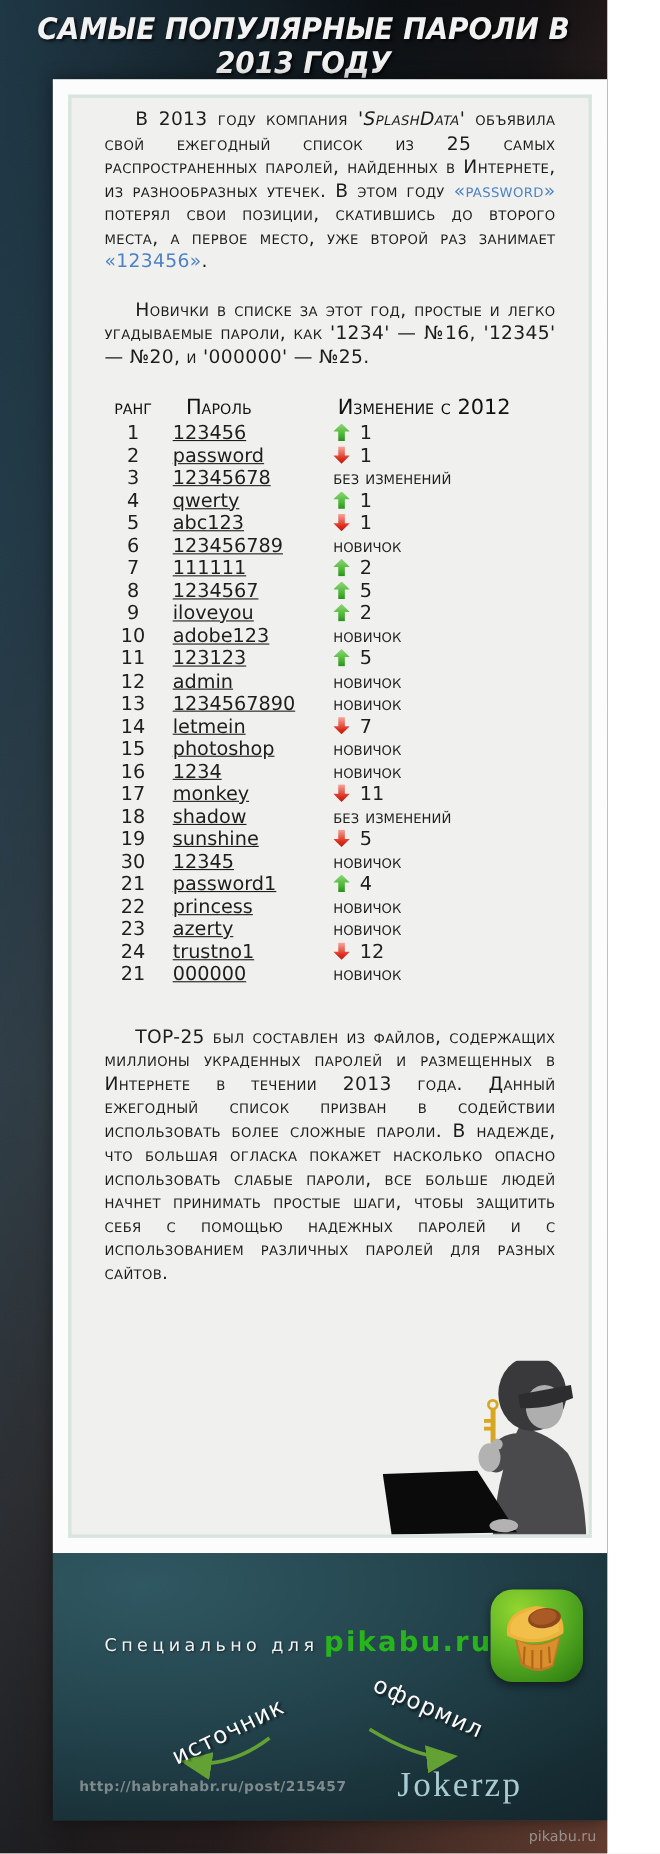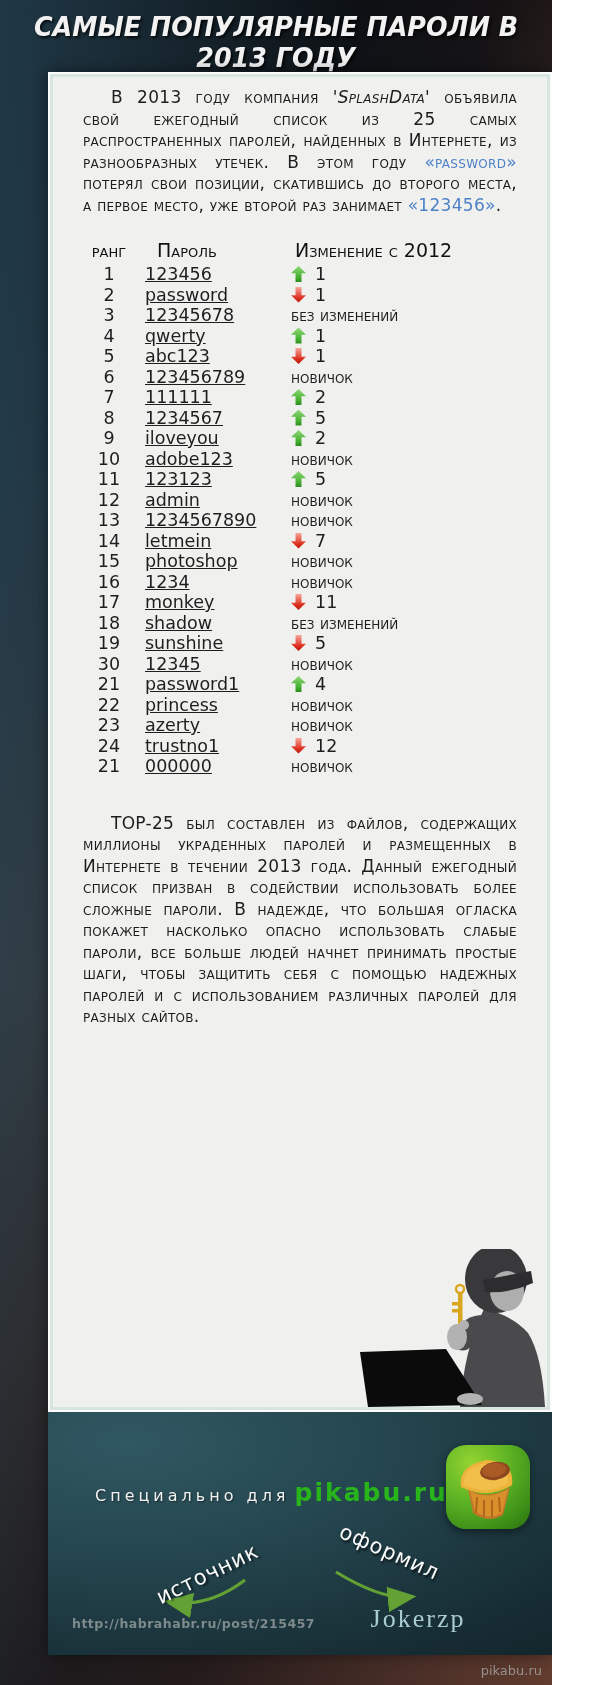--- a/index.html
+++ b/index.html
@@ -25,21 +25,21 @@
     font-size: 27px; letter-spacing: 0px;
     color: #f2f2f2;
     text-shadow: 2px 2px 3px rgba(0,0,0,0.75);
     transform: scaleX(0.94);
   }
   
   .card {
     position: absolute; left: 48px; top: 72px; width: 504px;
     box-shadow: 0 0 14px rgba(0,0,0,0.45);
   }
-  .paper { background: #fbfcfb; padding: 2px; height: 1340px; }
+  .paper { background: #fbfcfb; padding: 14px; height: 1340px; }
   .paper-in {
     border: 3px solid #d8e5de;
     background: #f0f0ee;
     height: 100%;
     padding: 10px 30px 0 30px;
     position: relative;
   }
   .para {
     font-size: 17px; line-height: 21.5px;
     color: #1d1d1d;
@@ -114,21 +114,21 @@
   .srcurl {
     position: absolute; left: 24px; top: 204px; width: 240px;
     text-align: center;
     font-size: 12.5px; font-weight: bold; letter-spacing: 0.5px;
     color: #7e8a8c; text-decoration: none; cursor: pointer;
   }
   .joker {
     position: absolute; left: 300px; top: 192px; width: 140px;
     text-align: center;
     font-family: "Liberation Serif", "DejaVu Serif", serif;
-    font-size: 26px; letter-spacing: 2px;
+    font-size: 32px; letter-spacing: 2px;
     color: #a8ccd1;
   }
   .watermark {
     position: absolute; right: 10px; top: 1663px;
     font-size: 13px; color: #96918e;
   }
 </style>
 </head>
 <body>
 
@@ -136,20 +136,21 @@
 
   <h1 class="title">САМЫЕ ПОПУЛЯРНЫЕ ПАРОЛИ В 2013 ГОДУ</h1>
 
   <div class="card">
     <div class="paper">
       <div class="paper-in">
 
         <p class="para"><span>В 2013 году компания </span><span class="brand-it">'SplashData'</span><span> объявила свой ежегодный список из 25 самых распространенных паролей, найденных в Интернете, из разнообразных утечек. В этом году </span><a class="pwlink">«password»</a><span> потерял свои позиции, скатившись до второго места, а первое место, уже второй раз занимает </span><a class="pwlink">«123456»</a><span>.</span></p>
 
 
+        <p class="para">Новички в списке за этот год, простые и легко угадываемые пароли, как '1234' — №16, '12345' — №20, и '000000' — №25.</p>
 
         <div class="pwtable">
           <div class="thead">
             <span class="c-rank">ранг</span>
             <span class="c-pass">Пароль</span>
             <span class="c-chg">Изменение с 2012</span>
           </div>
           <div id="rows">
               <div class="trow">
                 <span class="c-rank">1</span>

